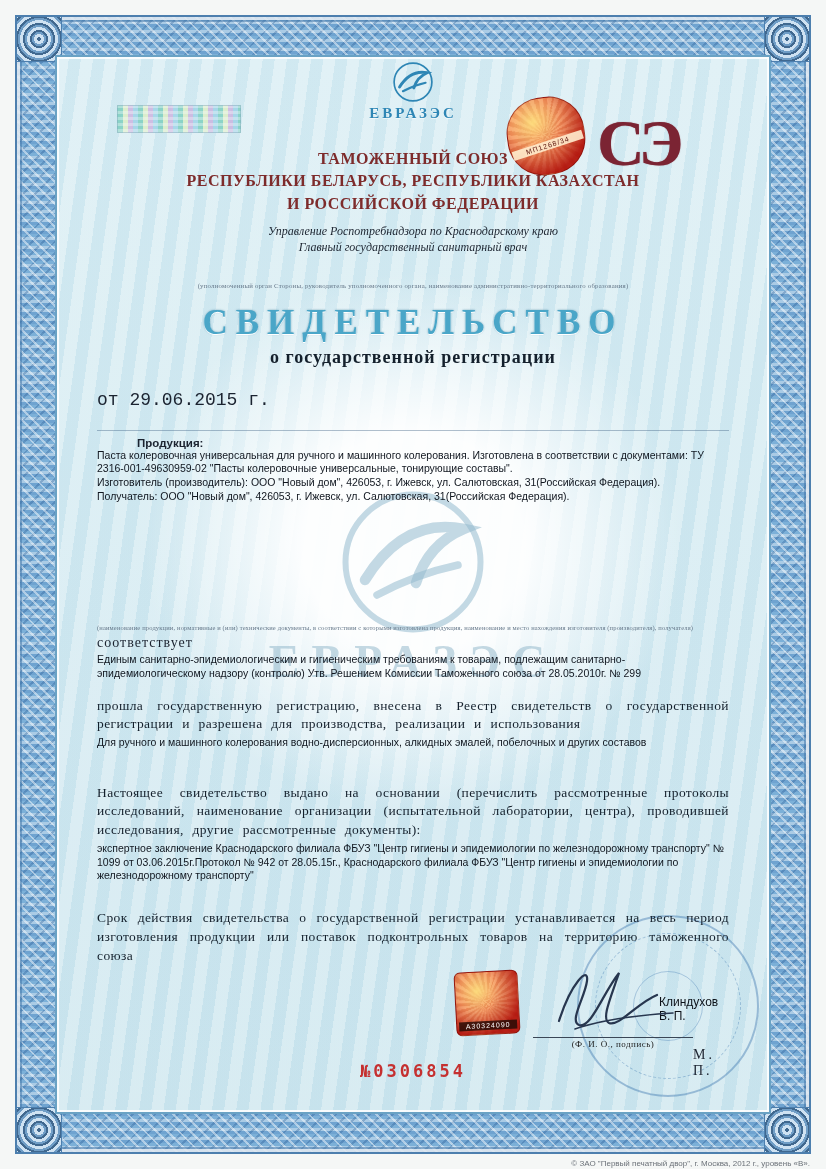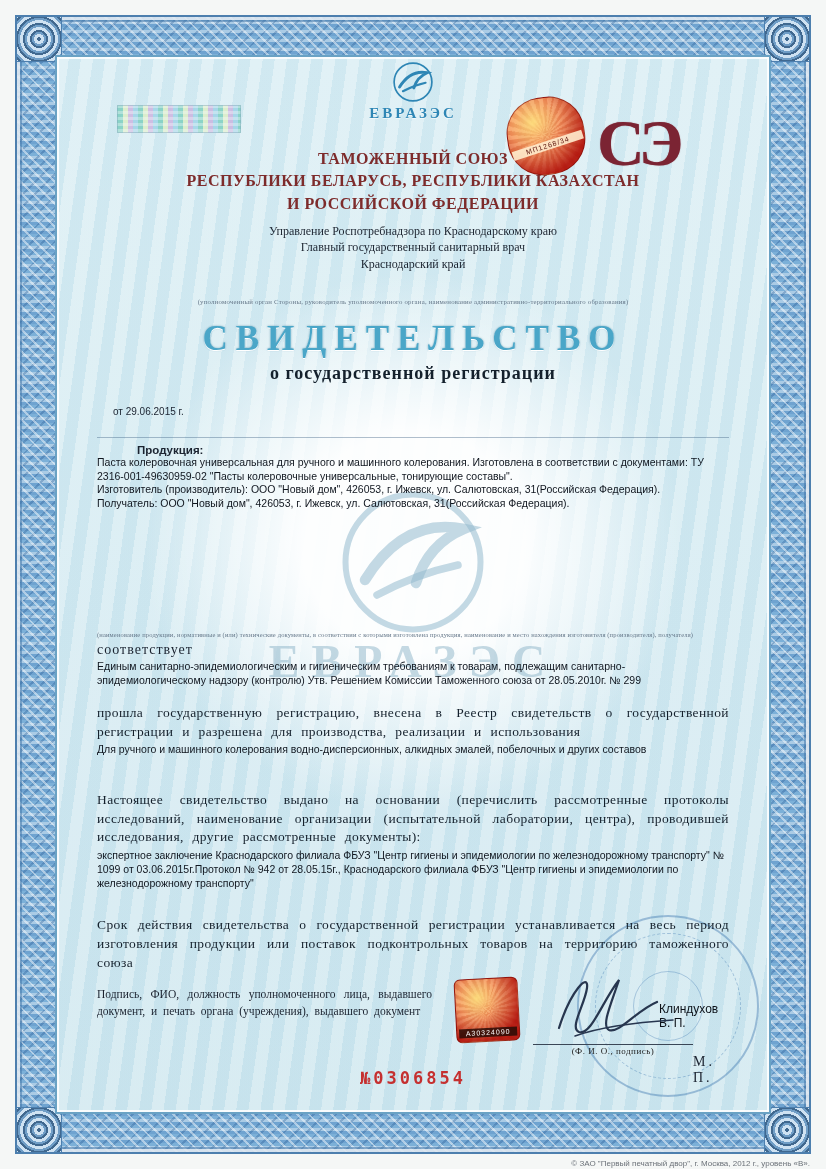--- a/index.html
+++ b/index.html
@@ -75,33 +75,33 @@
     font-size:7px; line-height:9px; color:#fff; text-align:center; letter-spacing:1px;
   }
   .se-mark{
     position:absolute; left:540px; top:48px; z-index:3;
     font-size:66px; font-weight:bold; letter-spacing:-6px; color:#7b2433;
     text-shadow:0 0 1px rgba(123,36,51,.6);
   }
 
   
   .union-title{margin-top:26px; text-align:center; color:#7d2b2b; font-weight:bold; font-size:16px; line-height:1.4; letter-spacing:.5px;}
-  .authority{margin-top:8px; text-align:center; color:#1c2430; font-size:12px; line-height:1.35;}
+  .authority{margin-top:8px; text-align:center; color:#1c2430; font-size:12px; line-height:1.35;font-style:italic;}
   .tiny-note{margin-top:26px; text-align:center; color:#66788a; font-size:6.8px; letter-spacing:.2px;}
   .cert-title{
     margin-top:14px; text-align:center; font-size:35px; font-weight:bold; letter-spacing:8px;
     color:#4aa6c8; text-shadow:0 1px 0 #fff, 0 0 2px rgba(35,110,145,.65);
   }
   .cert-subtitle{margin-top:4px; text-align:center; font-size:18px; font-weight:bold; letter-spacing:1px; color:#14202c;}
 
   
   .num-row{margin-top:22px; display:flex; justify-content:space-between; align-items:baseline; font-size:14px;}
   .num-left .sign{font-size:16px; margin-right:10px;}
   .num-left .num{font-family:"Liberation Sans",sans-serif; font-size:13px; letter-spacing:.5px;}
-  .num-date{font-family:Liberation Sans, sans-serif; font-size:10px;margin-left:16px;}
+  .num-date{font-family:Liberation Mono, monospace; font-size:18px;}
 
   
   .typed{font-family:"Liberation Sans",sans-serif; font-size:10.5px; line-height:1.32; color:#10161f;}
   .product{margin-top:20px; border-top:1px solid rgba(60,95,130,.4); padding-top:6px;}
   .product-label{font-size:11.5px; font-weight:bold; font-family:"Liberation Sans",sans-serif;margin-left:40px;}
   .legend{margin-top:2px; color:#66788a; font-size:6.5px; text-align:left; letter-spacing:.15px;}
   .spacer-wm{height:118px;}
 
   
   .form-word{font-size:14px; letter-spacing:1px; margin-top:4px;}
@@ -171,21 +171,20 @@
         </div>
 
         <div class="union-title">
           <div>ТАМОЖЕННЫЙ СОЮЗ</div>
           <div>РЕСПУБЛИКИ БЕЛАРУСЬ, РЕСПУБЛИКИ КАЗАХСТАН</div>
           <div>И РОССИЙСКОЙ ФЕДЕРАЦИИ</div>
         </div>
         <div class="authority">
           <div>Управление Роспотребнадзора по Краснодарскому краю</div>
           <div>Главный государственный санитарный врач</div>
-          <div>Краснодарский край</div>
         </div>
         <div class="tiny-note">(уполномоченный орган Стороны, руководитель уполномоченного органа, наименование административно-территориального образования)</div>
 
         <div class="cert-title">СВИДЕТЕЛЬСТВО</div>
         <div class="cert-subtitle">о государственной регистрации</div>
 
         <div class="num-row">
           <div class="num-date">от 29.06.2015 г.</div>
         </div>
 
@@ -205,21 +204,20 @@
 
         <div class="form-par mt16">прошла государственную регистрацию, внесена в Реестр свидетельств о государственной регистрации и разрешена для производства, реализации и использования</div>
         <div class="typed mt2">Для ручного и машинного колерования водно-дисперсионных, алкидных эмалей, побелочных и других составов</div>
 
         <div class="form-par mt34">Настоящее свидетельство выдано на основании (перечислить рассмотренные протоколы исследований, наименование организации (испытательной лаборатории, центра), проводившей исследования, другие рассмотренные документы):</div>
         <div class="typed mt2">экспертное заключение Краснодарского филиала ФБУЗ "Центр гигиены и эпидемиологии по железнодорожному транспорту" № 1099 от 03.06.2015г.Протокол № 942 от 28.05.15г., Краснодарского филиала ФБУЗ "Центр гигиены и эпидемиологии по железнодорожному транспорту"</div>
 
         <div class="form-par mt26">Срок действия свидетельства о государственной регистрации устанавливается на весь период изготовления продукции или поставок подконтрольных товаров на территорию таможенного союза</div>
 
         <div class="sig-area">
-          <div class="sig-left">Подпись, ФИО, должность уполномоченного лица, выдавшего документ, и печать органа (учреждения), выдавшего документ</div>
 
           <div class="sticker sticker-bottom sig-sticker">
             <div class="sticker-band2">А30324090</div>
           </div>
 
           <svg class="sig-svg" viewBox="0 0 150 78">
             <path d="M14 62 C26 24 44 6 42 22 C40 38 24 62 34 66 C46 70 58 34 74 14 C66 38 56 60 64 64 C74 68 92 44 112 36" fill="none" stroke="#27364f" stroke-width="2.2" stroke-linecap="round"></path>
             <path d="M30 70 C58 60 96 56 128 54" fill="none" stroke="#27364f" stroke-width="1.6" stroke-linecap="round"></path>
           </svg>
 

